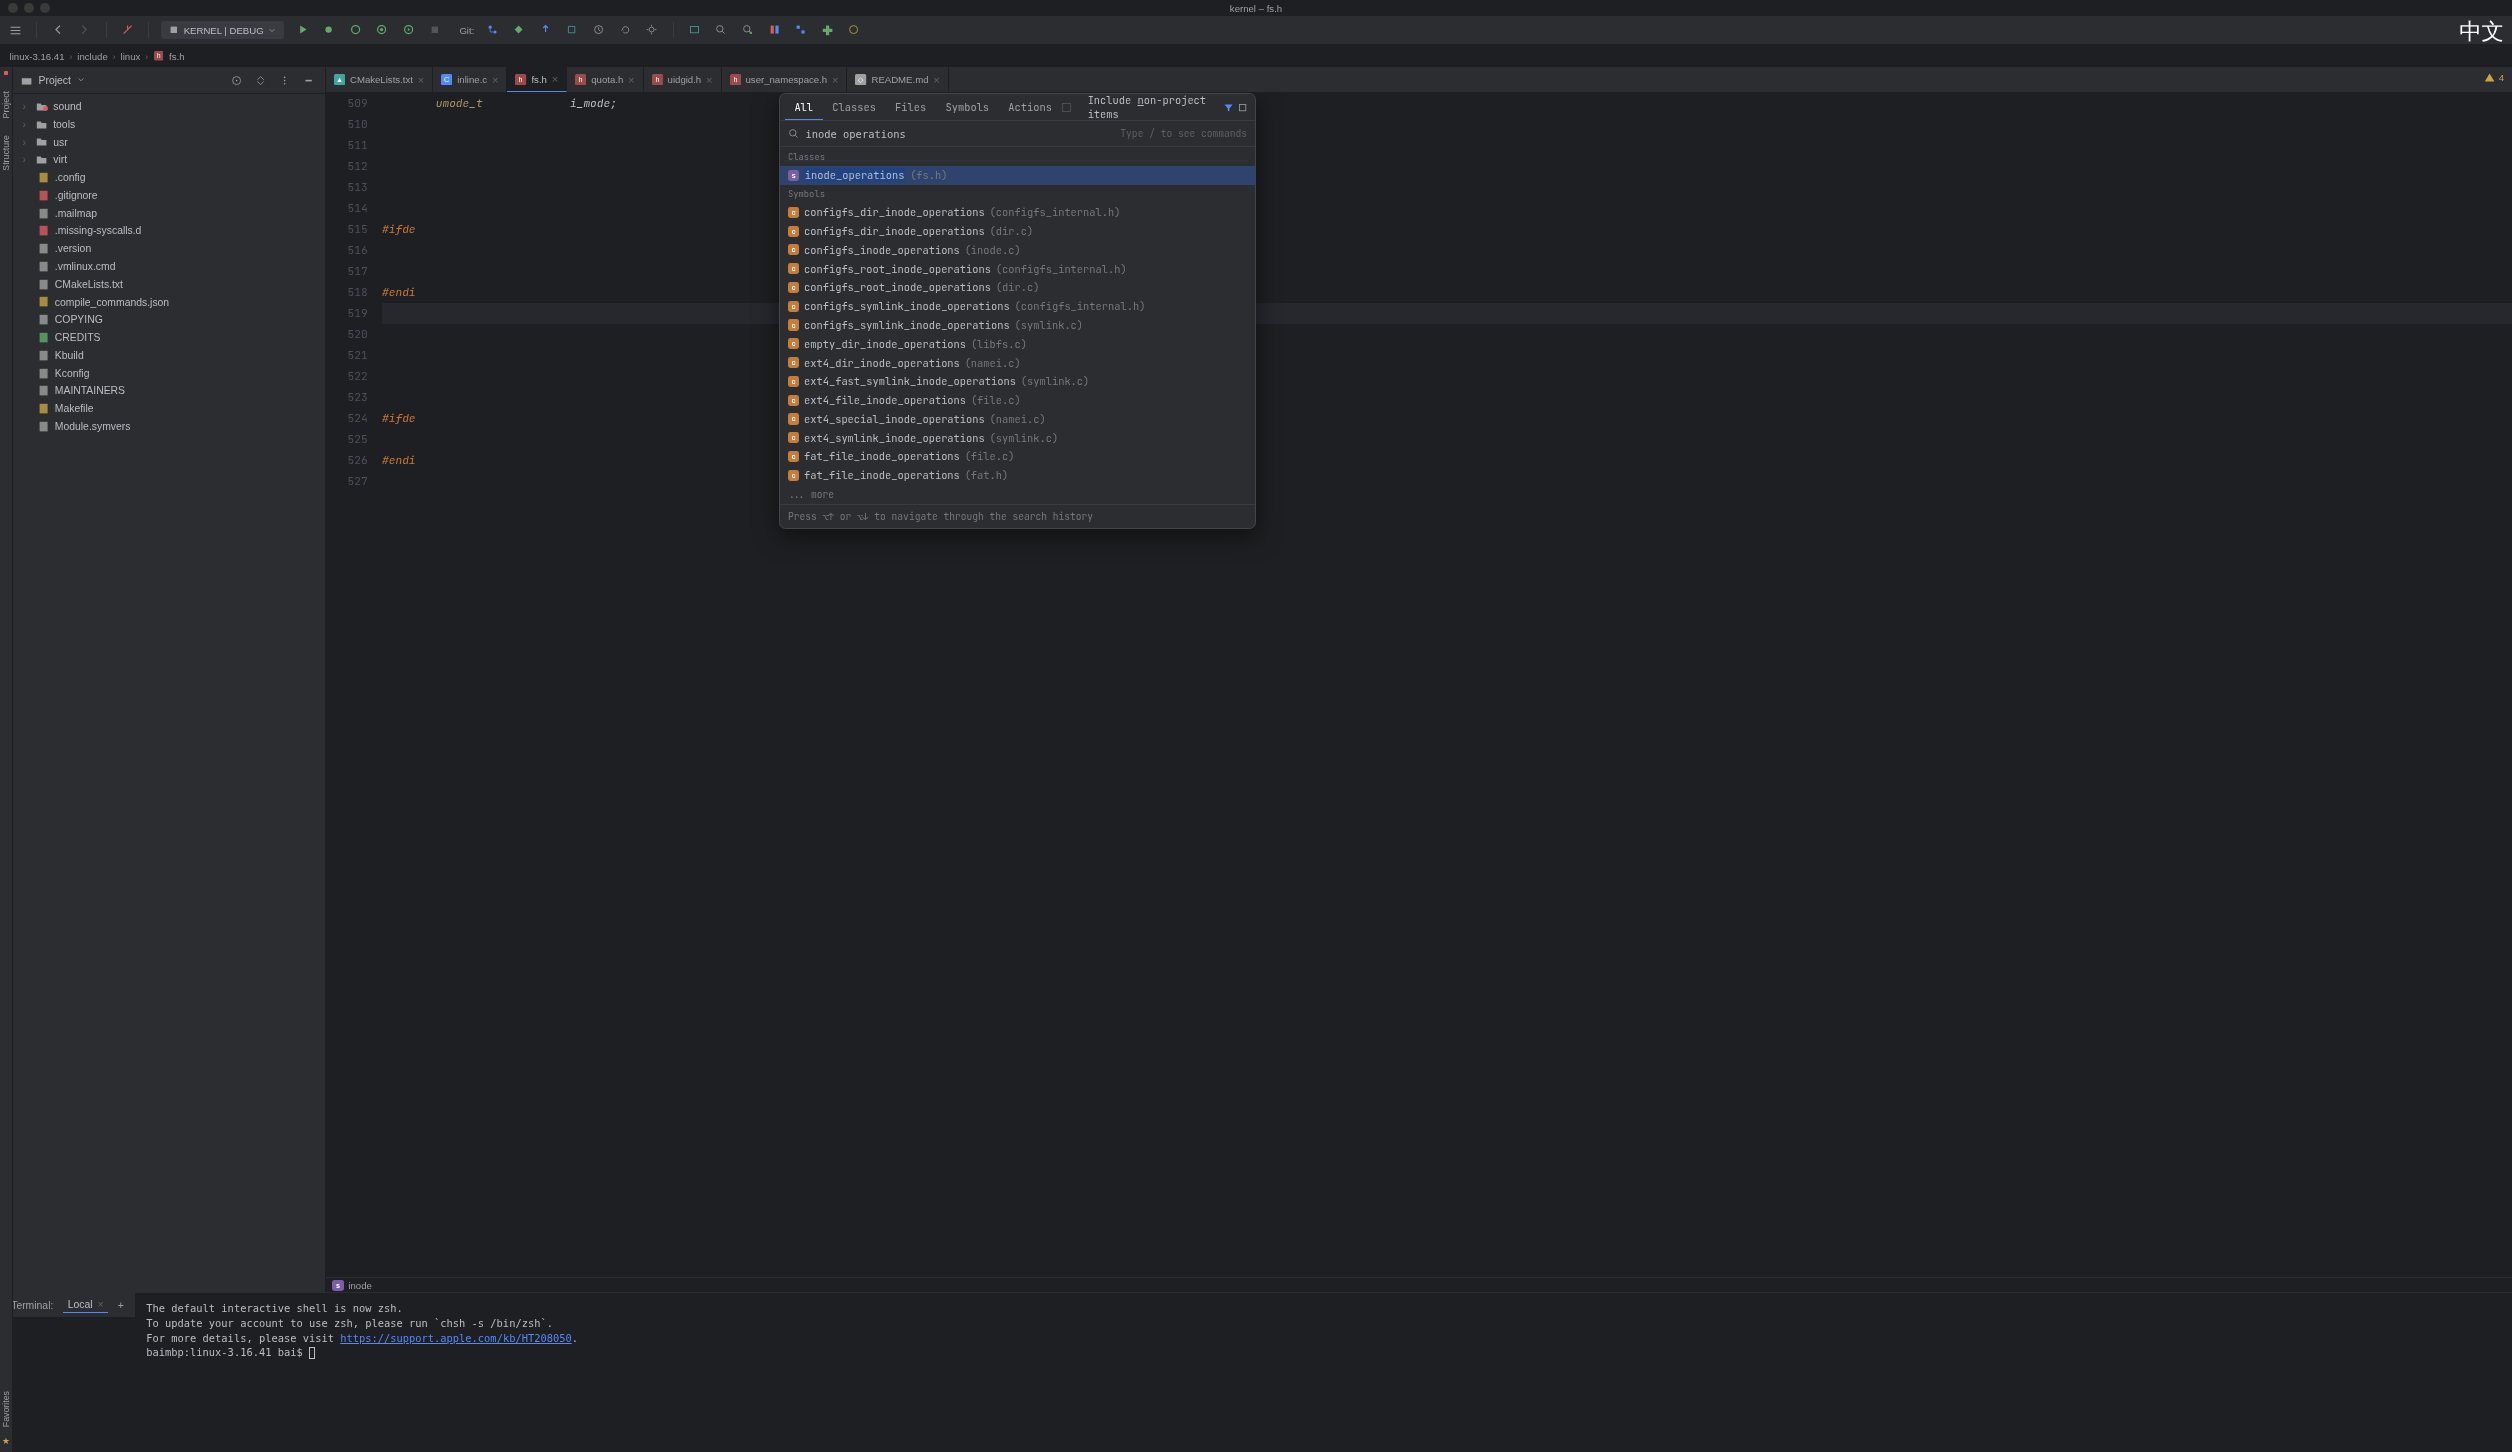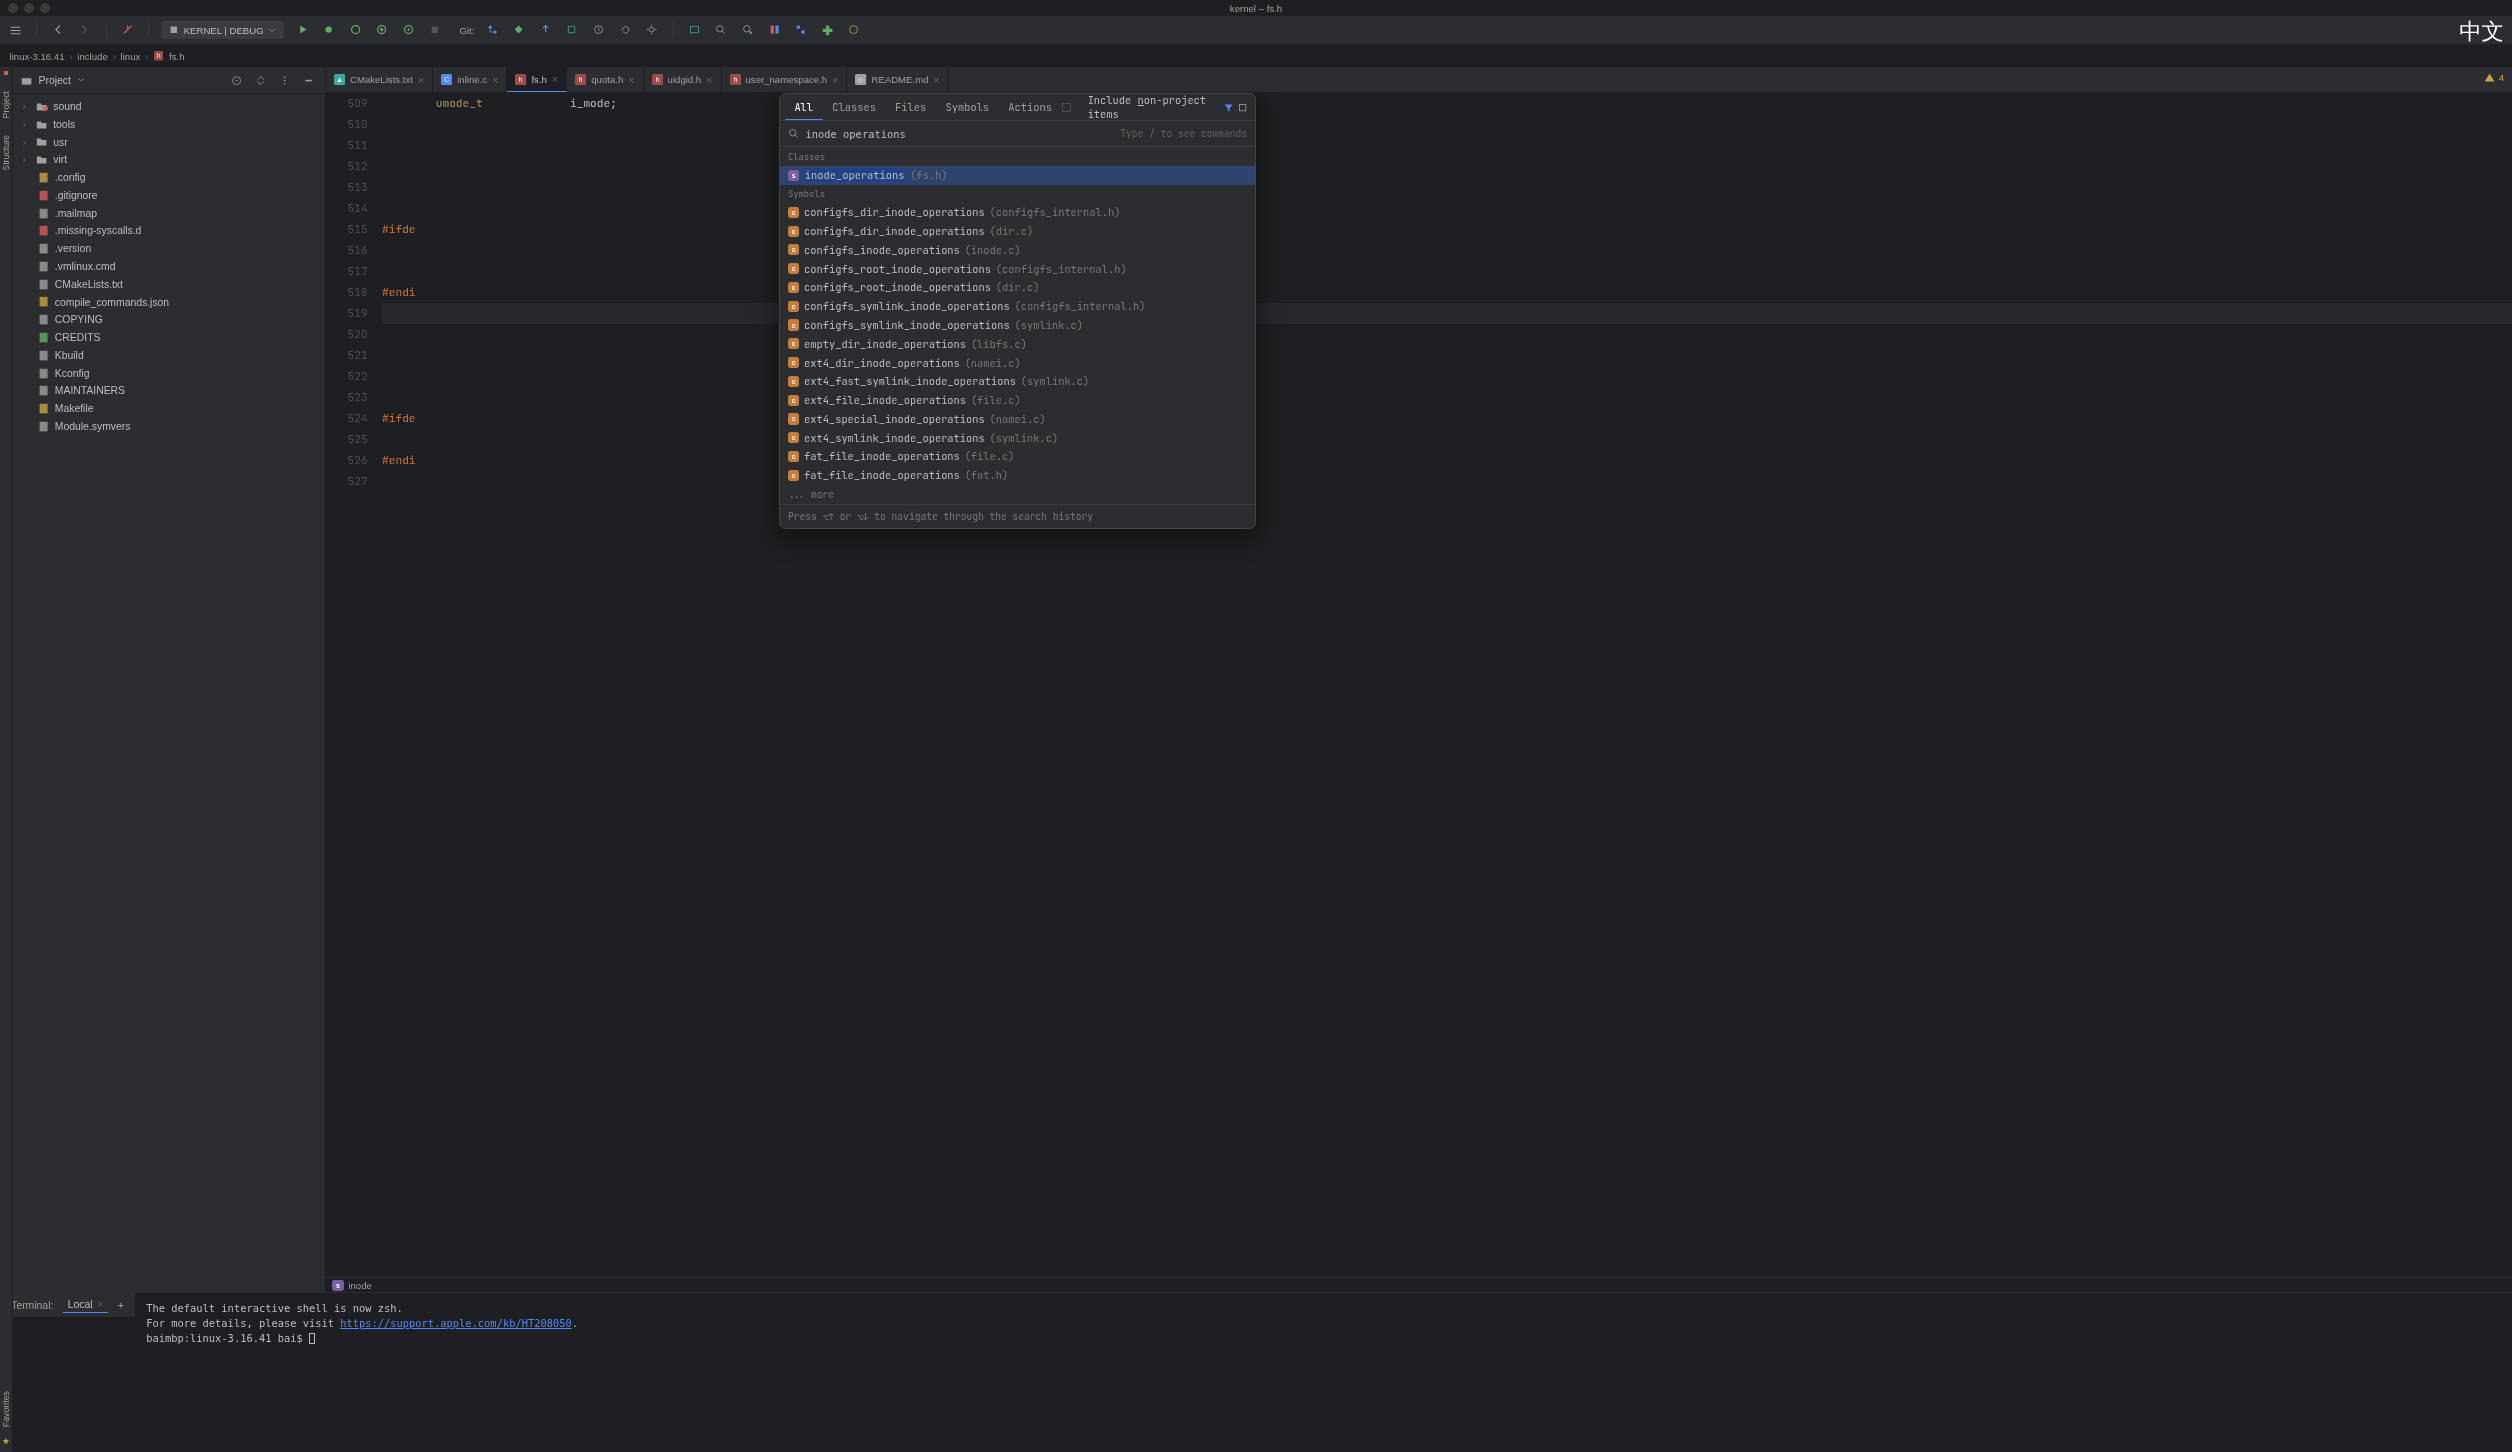--- a/index.html
+++ b/index.html
@@ -34,21 +34,21 @@
 .chev { width:8px; color:#606060; margin-left:-14.4px; }
 .editor { flex:1; display:flex; flex-direction:column; background:#1e1f22; position:relative; }
 .tabs { height:26px; display:flex; align-items:center; background:#2b2d30; border-bottom:0.8px solid #1e1f22; overflow:hidden; }
 .tab { display:flex; align-items:center; gap:4.8px; padding:0 8px; height:100%; font-size:9.6px; color:#a0a0a0; border-right:0.8px solid #1e1f22; white-space:nowrap; }
 .tab.active { background:#1e1f22; border-bottom:1.6px solid #548af7; color:#bcbec4; }
 .tab-ico { width:11.2px; height:11.2px; display:flex; align-items:center; justify-content:center; }
 .tab-x { color:#606060; font-size:11.2px; }
 .code { flex:1; display:flex; font-family:"JetBrains Mono",Menlo,monospace; font-size:11.2px; overflow:hidden; position:relative; }
 .gutter { width:56px; text-align:right; padding-right:14.4px; color:#4b5059; user-select:none; }
 .gutter div { height:21px; line-height:21px; }
-.code-lines { flex:1; }
+.code-lines { flex:1;font-style:italic; }
 .code-lines .ln { height:21px; line-height:21px; white-space:pre; }
 .hl-row { background:#26282e; }
 .kw { color:#cc7832; }
 .type { color:#b09465; }
 .sbreadcrumb { display:flex; align-items:center; gap:4.8px; padding:1.6px 6.4px; font-size:9.6px; color:#a0a0a0; background:#1e1f22; border-top:0.8px solid #2b2d30; }
 .warn { position:absolute; top:4.8px; right:8px; display:flex; align-items:center; gap:3.2px; color:#c9a544; font-size:9.6px; }
 .popup { position:absolute; left:453px; top:0px; width:477px; background:#2b2d30; border:0.8px solid #43454a; border-radius:6.4px; box-shadow:0 6.4px 24px rgba(0,0,0,.5); z-index:50; overflow:hidden; }
 .pop-tabs { display:flex; align-items:center; height:27px; border-bottom:0.8px solid #393b40; padding:0 4.8px; }
 .pop-tab { padding:0 9.6px; height:100%; display:flex; align-items:center; font-size:10.4px; color:#a0a0a0; }
 .pop-tab.active { color:#fff; border-bottom:1.6px solid #548af7; }
@@ -722,17 +722,18 @@
   <div class="term-head">
     <span class="term-title">Terminal:</span>
     <div class="term-tab">
       <span>Local</span>
       <span class="term-tab-x">×</span>
     </div>
     <span class="term-plus">+</span>
   </div>
   <div class="term-body">
     <div>The default interactive shell is now zsh.</div>
+    <div>To update your account to use zsh, please run `chsh -s /bin/zsh`.</div>
     <div><span>For more details, please visit </span><a>https://support.apple.com/kb/HT208050</a><span>.</span></div>
     <div><span>baimbp:linux-3.16.41 bai$ </span><span class="cursor"></span></div>
   </div>
 </div>
 
 
 </body></html>

